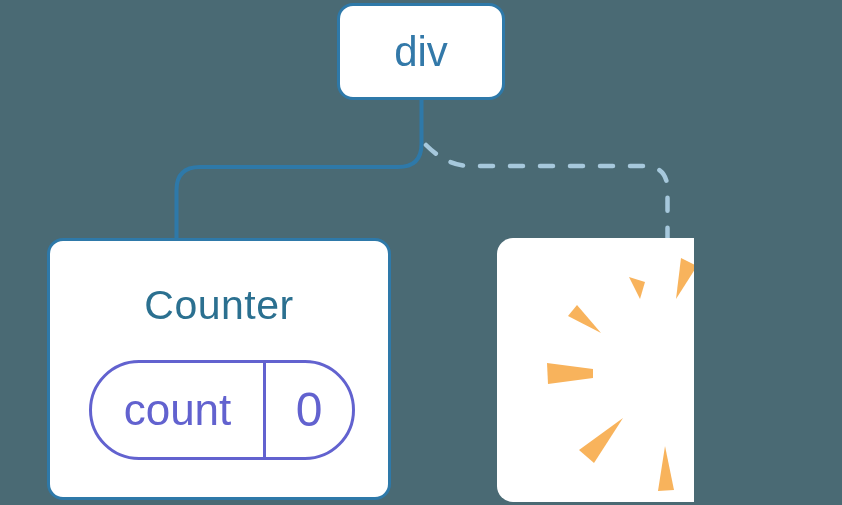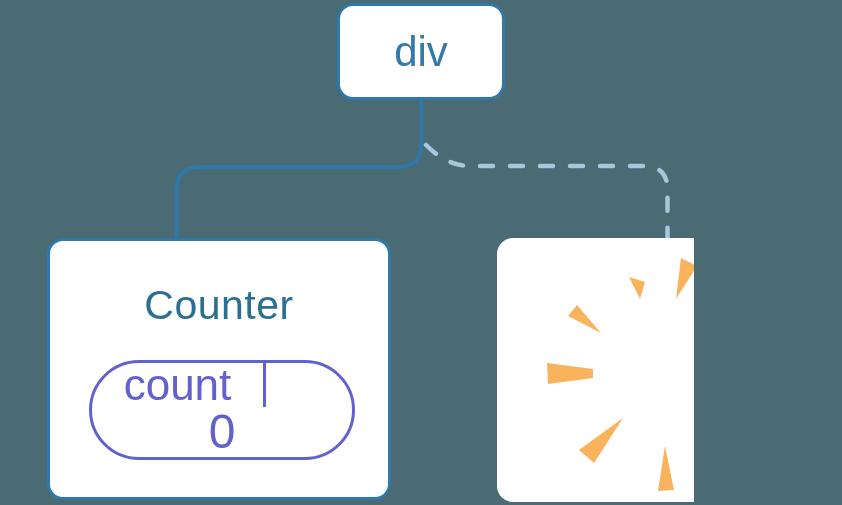--- a/index.html
+++ b/index.html
@@ -43,21 +43,21 @@
   }
   .counter-title{
     position:absolute;left:0;top:44px;width:100%;text-align:center;
     color:var(--counter-title);font-size:41px;font-weight:500;line-height:1;
     letter-spacing:.5px;
   }
   .state-pill{
     position:absolute;left:39px;top:119px;width:266px;height:100px;
     border:3px solid var(--state-purple);border-radius:50px;
     box-sizing:border-box;display:flex;align-items:stretch;overflow:hidden;
-    color:var(--state-purple);font-size:44px;line-height:1;flex-direction:column;
+    color:var(--state-purple);font-size:44px;line-height:1;
   }
   .pill-key{
     width:171px;border-right:3px solid var(--state-purple);
     display:flex;align-items:center;justify-content:center;
   }
   .pill-value{
     flex:1;display:flex;align-items:center;justify-content:center;
     font-size:48px;
   }
   .node-removed{

